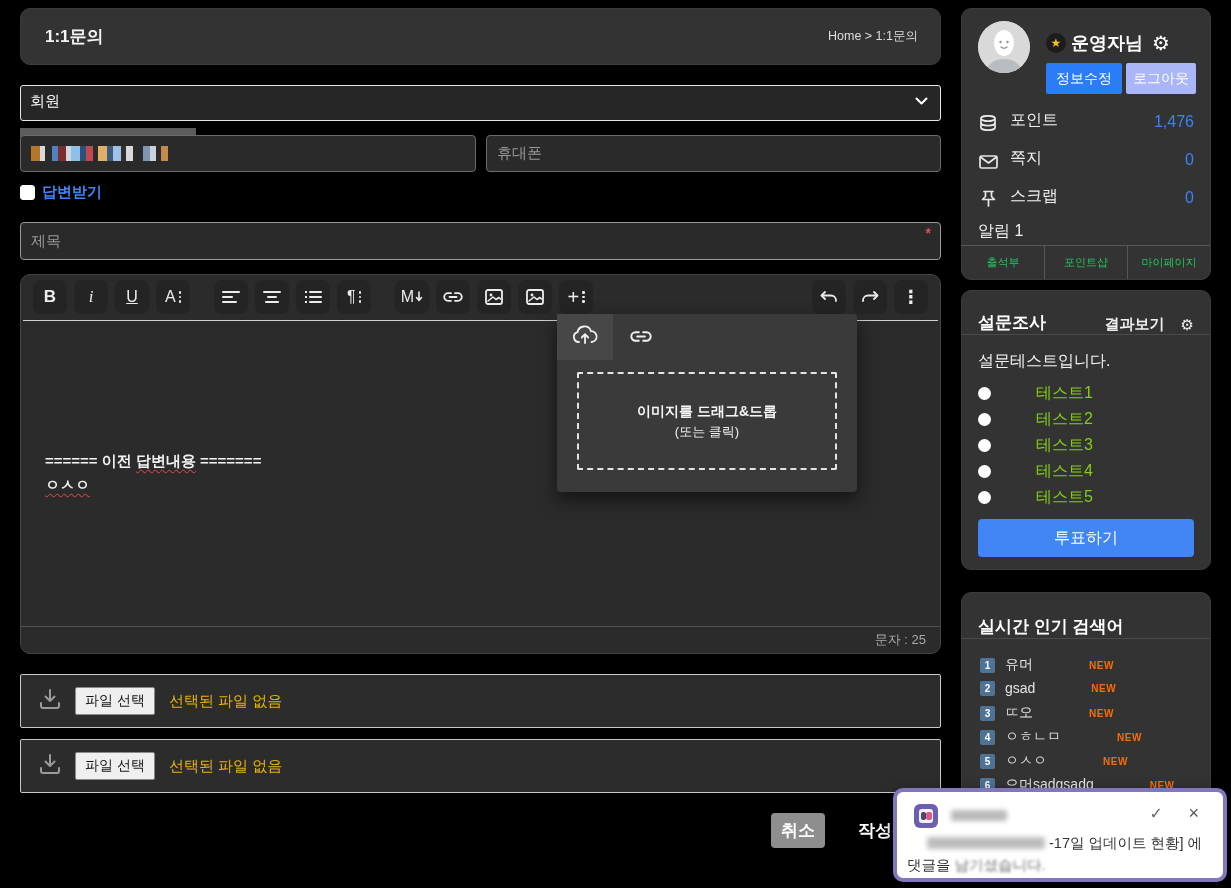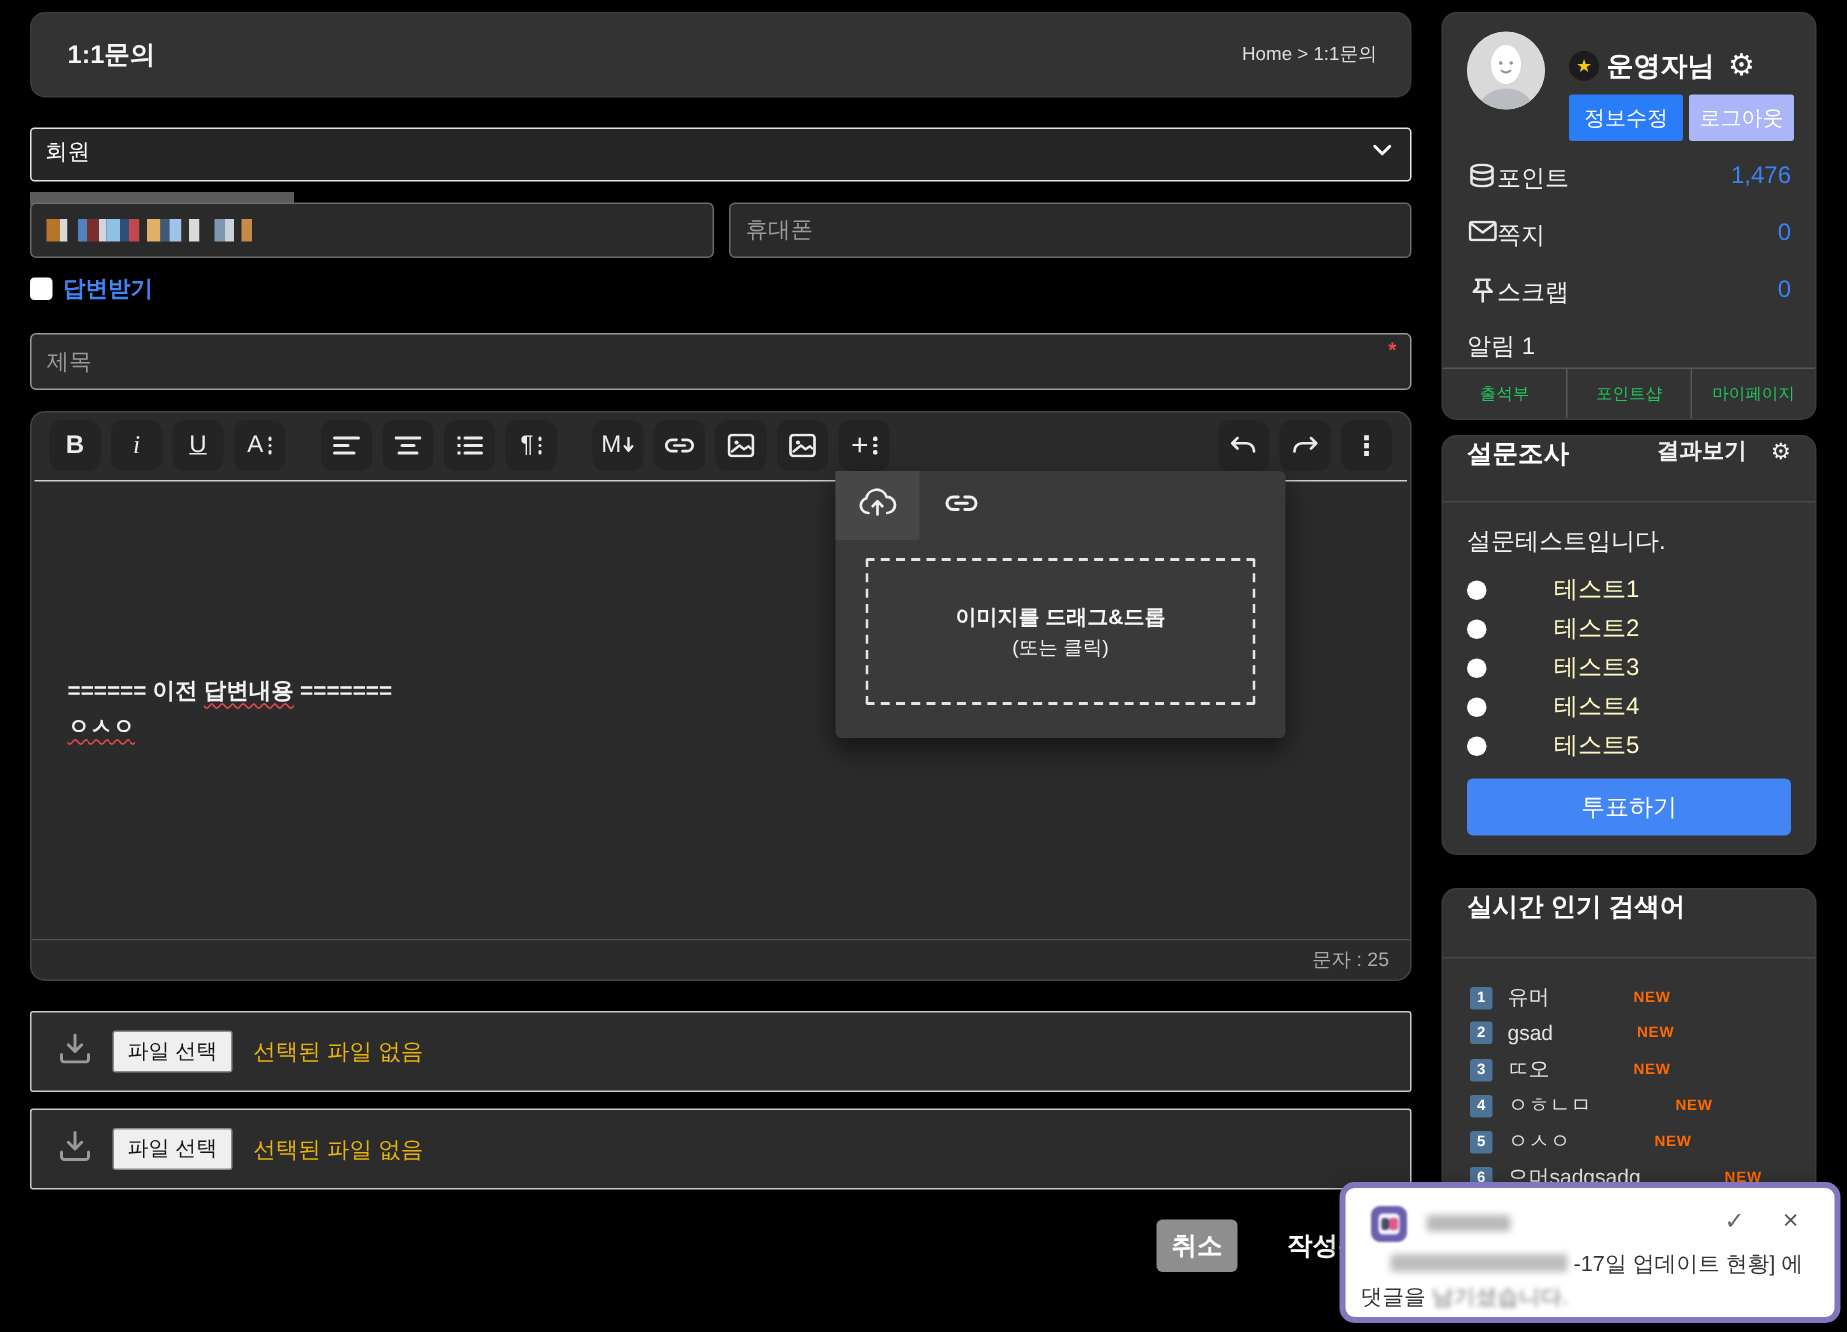--- a/index.html
+++ b/index.html
@@ -73,37 +73,37 @@
   
   #profile-panel { left:961px; top:8px; width:250px; height:272px; }
   #avatar { position:absolute; left:16px; top:12px; width:52px; height:52px; border-radius:50%; background:#d9d9d9; overflow:hidden; }
   #name-row { position:absolute; left:84px; top:22px; display:flex; align-items:center; gap:5px; }
   #star-badge { width:20px; height:20px; border-radius:50%; background:#1c1c1c; color:#f5c518; font-size:12px; display:flex; align-items:center; justify-content:center; }
   #username { font-size:18px; font-weight:bold; color:#fff; }
   #profile-gear { font-size:20px; color:#fff; margin-left:4px; cursor:pointer; }
   #profile-btns { position:absolute; left:84px; top:54px; display:flex; gap:4px; }
   #edit-info-button { width:76px; height:31px; background:#2b7cf7; color:#fff; font-size:14px; border:none; border-radius:2px; cursor:pointer; font-family:inherit; }
   #logout-button { width:70px; height:31px; background:#aab6f7; color:#fff; font-size:14px; border:none; border-radius:2px; cursor:pointer; font-family:inherit; }
-  .stat-row { position:absolute; left:16px; right:16px; height:22px; display:flex; align-items:flex-start; }
+  .stat-row { position:absolute; left:16px; right:16px; height:22px; display:flex; align-items:flex-end; gap:12px; }
   .stat-row .s-icon { width:20px; color:#e8e8e8; font-size:17px; display:flex; align-items:center; justify-content:center; }
   .stat-row .s-label { font-size:16px; color:#f0f0f0; flex:1; }
   .stat-row .s-value { font-size:16px; color:#3b82f6; }
   #alert-row { position:absolute; left:16px; top:212px; font-size:16px; color:#f0f0f0; }
   #profile-tabs { position:absolute; left:0; right:0; bottom:0; height:34px; border-top:1px solid #585858; display:flex; }
   #profile-tabs .ptab { flex:1; display:flex; align-items:center; justify-content:center; font-size:11px; color:#22c55e; cursor:pointer; }
   #profile-tabs .ptab + .ptab { border-left:1px solid #585858; }
 
   #survey-panel { left:961px; top:290px; width:250px; height:280px; }
-  .side-head { height:44px; display:flex; align-items:flex-start; justify-content:space-between; padding:0 16px; border-bottom:1px solid #4a4a4a; }
+  .side-head { height:44px; display:flex; align-items:flex-end; justify-content:space-between; padding:0 16px; border-bottom:1px solid #4a4a4a; }
   .side-head .h-title { font-size:17px; font-weight:bold; color:#fff; }
   .side-head .h-link { font-size:15px; font-weight:bold; color:#f0f0f0; display:flex; align-items:center; gap:16px; cursor:pointer; }
   #survey-question { position:absolute; left:16px; top:60px; font-size:16px; color:#f2f2f2; }
   .survey-option { position:absolute; left:16px; display:flex; align-items:center; gap:9px; cursor:pointer; }
   .survey-option .dot { width:13px; height:13px; border-radius:50%; background:#fff; }
-  .survey-option .opt-label { font-size:16px; color:#fef9c3;padding-left:36px; }
+  .survey-option .opt-label { font-size:16px; color:#84cc16;padding-left:36px; }
   #vote-button { position:absolute; left:16px; right:16px; top:228px; height:38px; background:#4285f4; border:none; border-radius:4px; color:#fff; font-size:16px; cursor:pointer; font-family:inherit; }
 
   #popular-panel { left:961px; top:592px; width:250px; height:268px; }
   .rank-item { position:absolute; left:18px; display:flex; align-items:center; gap:10px; cursor:pointer; }
   .rank-badge { width:15px; height:15px; background:#4d7396; border-radius:2px; color:#fff; font-size:10px; font-weight:bold; display:flex; align-items:center; justify-content:center; }
   .rank-term { font-size:14px; color:#e4e4e4; }
   .rank-new { font-size:10px; font-weight:bold; color:#ff6a00; letter-spacing:.5px;padding-left:46px; }
 
   
   #toast { position:absolute; left:893px; top:788px; width:334px; height:94px; background:#fff; border:4px solid #8276bd; border-radius:10px; box-shadow:0 4px 14px rgba(0,0,0,.4); color:#333; }

